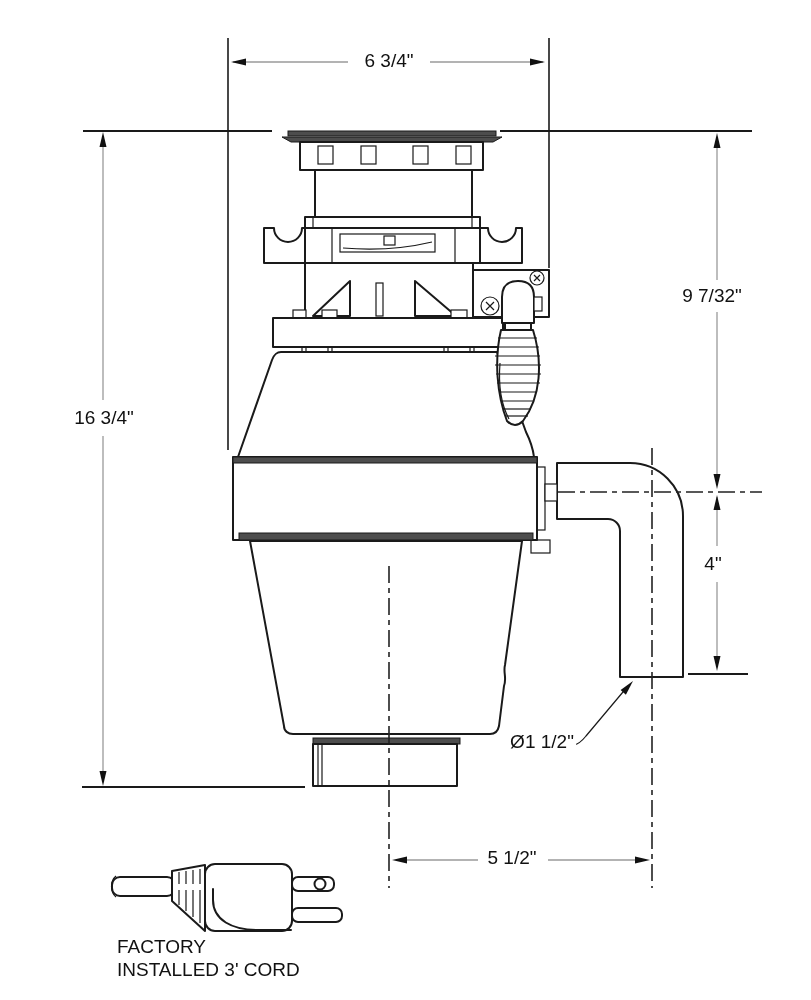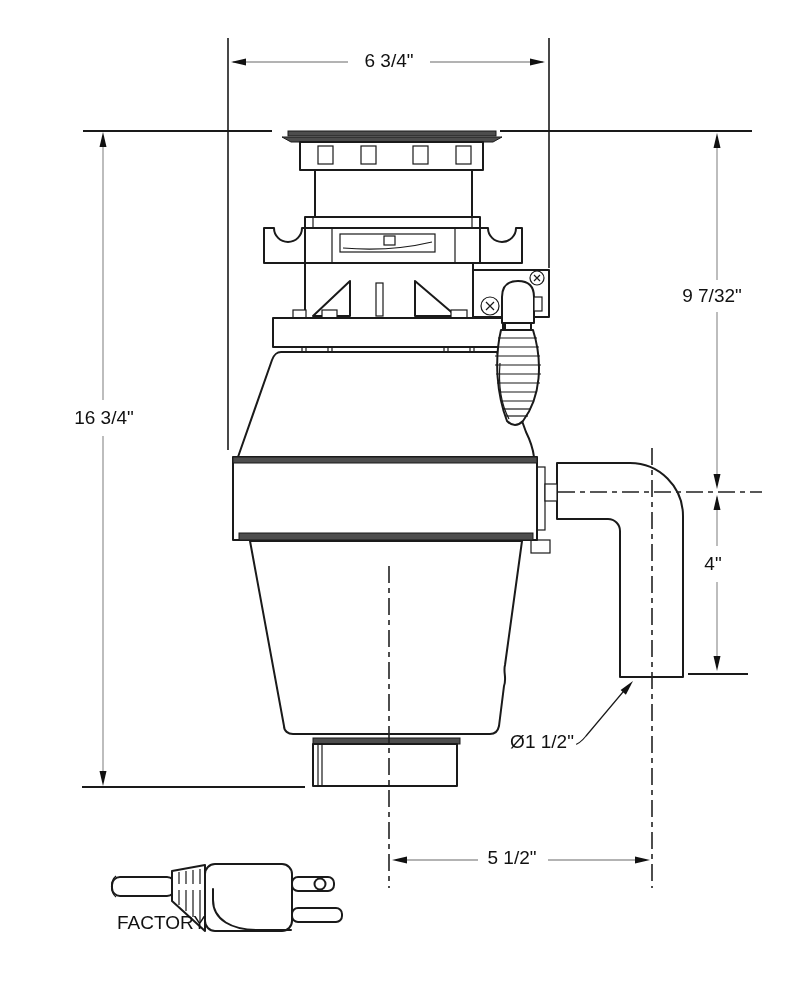--- a/index.html
+++ b/index.html
@@ -11,21 +11,21 @@
   .thin{stroke:#1a1a1a;stroke-width:1.2;fill:none;}
   .thinf{stroke:#1a1a1a;stroke-width:1.2;fill:#ffffff;}
   .dim{stroke:#9a9a9a;stroke-width:1.3;fill:none;}
   .ext{stroke:#1a1a1a;stroke-width:1.6;fill:none;}
   .ref{stroke:#1a1a1a;stroke-width:2.2;fill:none;}
   .cl{stroke:#222222;stroke-width:1.6;fill:none;stroke-dasharray:17 5 5 5;}
   .arrow{fill:#111111;stroke:none;}
   .dark{stroke:#1a1a1a;stroke-width:1;}
   .label{position:absolute;color:#111;font-size:19px;white-space:nowrap;background:#fff;padding:0 2px;line-height:1.1;}
   .center{transform:translate(-50%,-50%);}
-  .vcenter{transform:translateY(-50%);}
+  .vcenter{transform:translateY(-50%);margin-top:24px;}
 </style>
 </head>
 <body>
 
 <div id="stage">
 <svg width="811" height="1000" viewBox="0 0 811 1000">
 
   <g>
     <path class="ref" d="M83,131 H272"></path>
     <path class="ref" d="M500,131 H752"></path>
@@ -199,13 +199,14 @@
   </g>
 </svg>
 
   <div class="label center" style="left:389px;top:61px;">6 3/4"</div>
   <div class="label center" style="left:104px;top:418px;">16 3/4"</div>
   <div class="label center" style="left:712px;top:296px;">9 7/32"</div>
   <div class="label center" style="left:713px;top:564px;">4"</div>
   <div class="label center" style="left:542px;top:742px;">Ø1 1/2"</div>
   <div class="label center" style="left:512px;top:858px;">5 1/2"</div>
   <div class="label vcenter" style="left:117px;top:923px;background:none;padding:0;">FACTORY</div>
+  <div class="label vcenter" style="left:117px;top:946px;background:none;padding:0;">INSTALLED 3' CORD</div>
 </div>
 
 </body></html>

